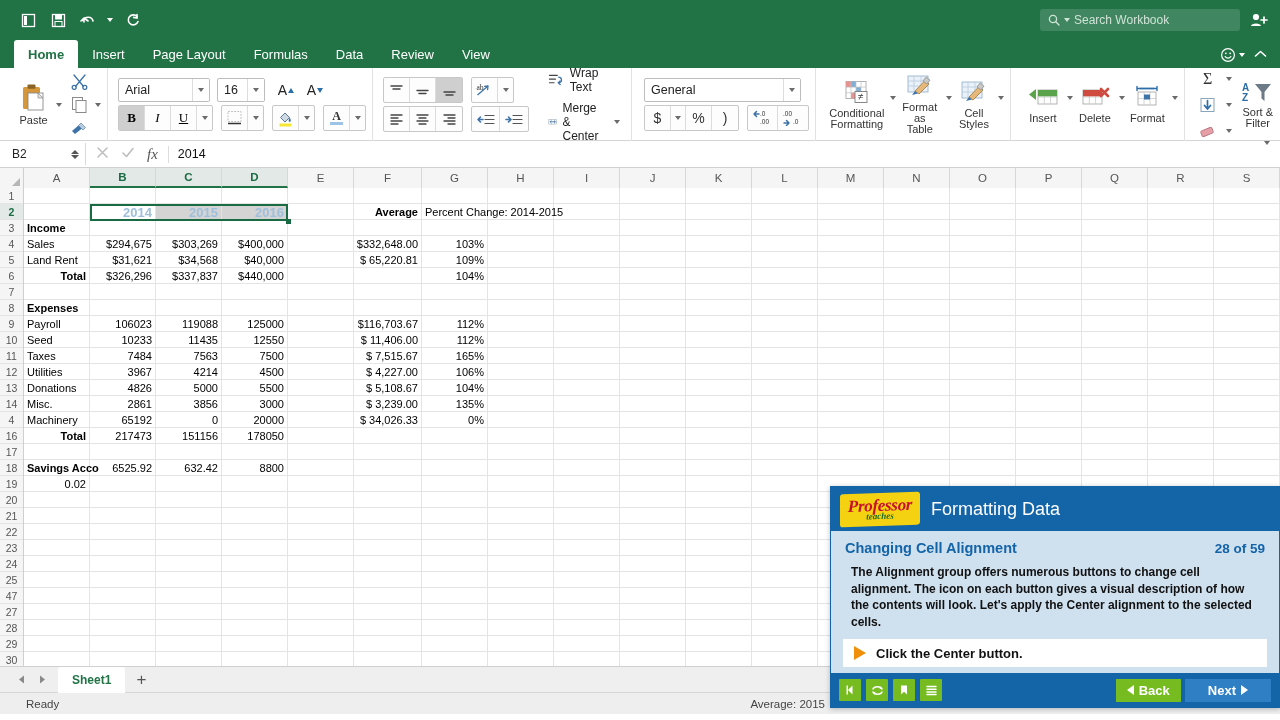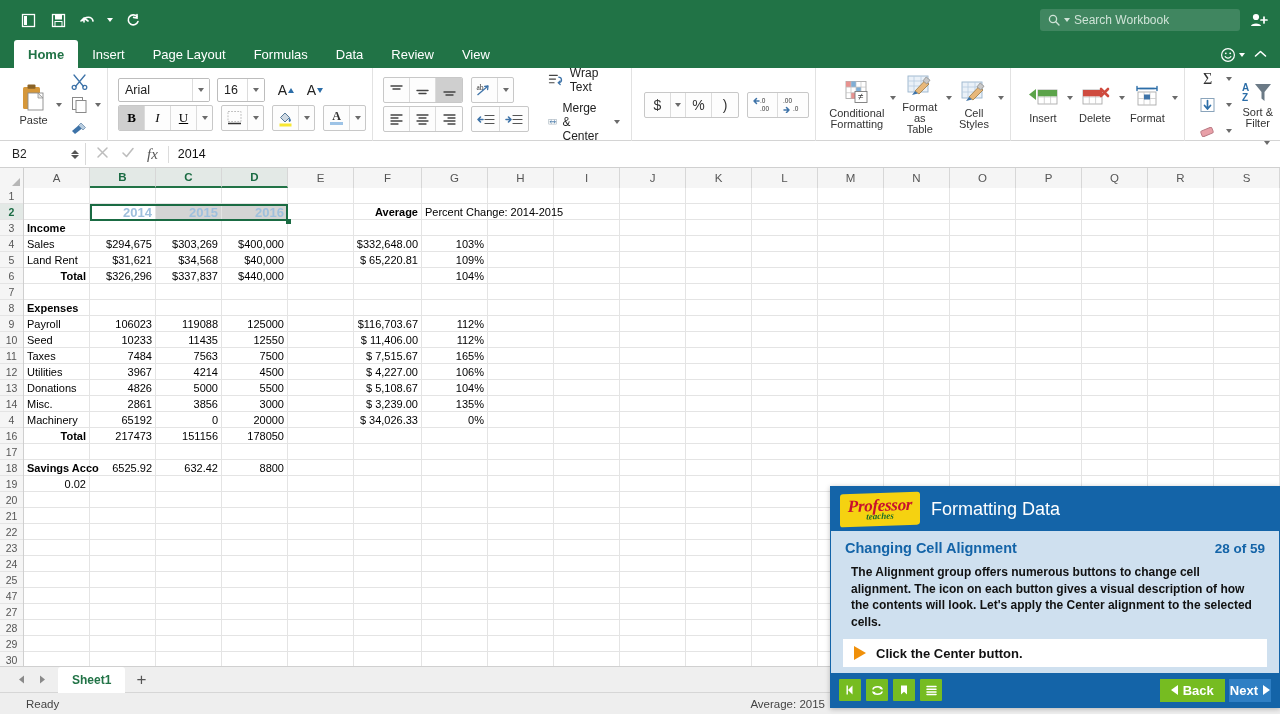--- a/index.html
+++ b/index.html
@@ -228,21 +228,21 @@
     width: 22px; height: 22px; background: #76bc21; display: flex;
     align-items: center; justify-content: center; cursor: pointer; border-radius: 1px;
   }
   .fbtn-right { margin-left: auto; display: flex; gap: 4px; align-items: center; }
   .btn-back {
     background: #76bc21; color: #fff; font-size: 13px; font-weight: bold;
     padding: 4px 11px; display: flex; align-items: center; gap: 5px; cursor: pointer;
   }
   .btn-next {
     background: #2f7fc4; color: #fff; font-size: 13px; font-weight: bold;
-    padding: 4px 1px; display: flex; align-items: center; gap: 5px; cursor: pointer;
+    padding: 4px 23px; display: flex; align-items: center; gap: 5px; cursor: pointer;
   }
   .tri-l { width:0;height:0;border-top:5px solid transparent;border-bottom:5px solid transparent;border-right:7px solid #fff; }
   .tri-r { width:0;height:0;border-top:5px solid transparent;border-bottom:5px solid transparent;border-left:7px solid #fff; }
 </style>
 </head>
 <body>
 
 <div id="app">
 
   <div class="titlebar">
@@ -528,20 +528,28 @@
               <path d="M6 5.6 L4 7.5 L6 9.4 M12 5.6 L14 7.5 L12 9.4" fill="none" stroke="#3e73a8" stroke-width="1.4" stroke-linecap="round"></path>
             </svg>
           <span class="btnlabel">Merge &amp; Center</span>
           <span class="tinycaret"></span>
         </div>
       </div>
     </div>
 
     <div class="rgroup" style="padding-left:12px;">
       <div class="row2">
+        <div class="rowline">
+          <div class="ctl" style="width:157px;">
+            <span class="txt">General</span>
+            <span class="dd">
+                <span class="caret-sm"></span>
+              </span>
+          </div>
+        </div>
         <div class="rowline">
           <div class="segbtns">
             <div class="btn-sm">
                 <span style="font-size:14px;color:#333;">$</span>
               </div>
             <div class="btn-sm" style="width:15px;">
                 <span class="caret-sm"></span>
               </div>
             <div class="btn-sm">
                 <span style="font-size:14px;color:#333;">%</span>

